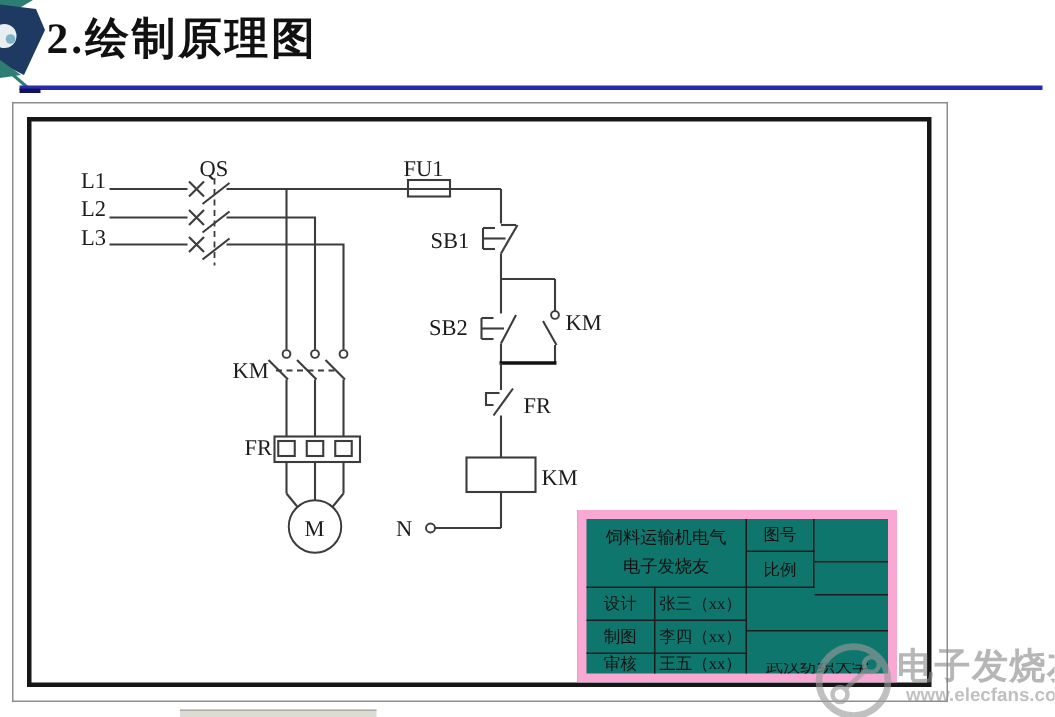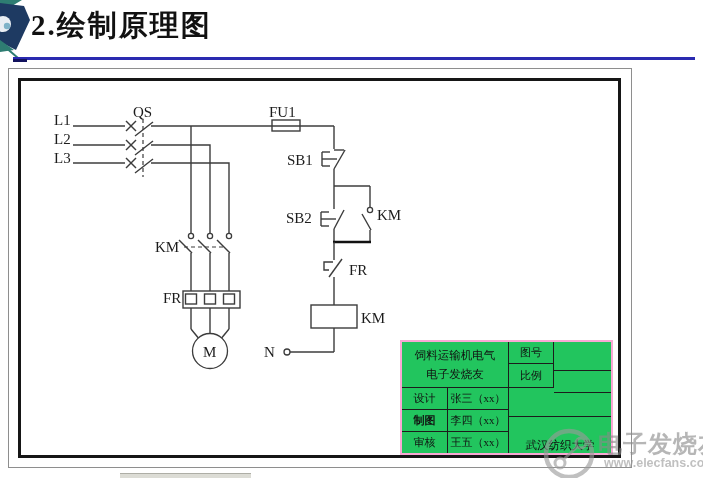--- a/index.html
+++ b/index.html
@@ -27,42 +27,42 @@
   .circuit-svg{position:absolute;left:0;top:0;width:703px;height:478px;}
   .circuit-svg text{font-family:"Liberation Serif",serif;fill:#1c1c1c;}
   .lbl{font-size:15px;}
   .wire{stroke:#3c3c3c;stroke-width:1.4;fill:none;}
   .wire-thick{stroke:#111;stroke-width:2.4;fill:none;}
   .dash{stroke:#3c3c3c;stroke-width:1.2;fill:none;stroke-dasharray:4 3;}
   .node{fill:#fff;stroke:#3c3c3c;stroke-width:1.3;}
 
   
   .title-block{
-    position:absolute;left:400px;top:340px;width:213px;height:115px;
-    box-sizing:border-box;border:2px solid #f9a8d4;background:#22c55e;
+    position:absolute;left:385px;top:340px;width:213px;height:115px;
+    box-sizing:border-box;border:6px solid #f9a8d4;background:#0f766e;
     display:grid;
     grid-template-columns:46px 61px 45px 1fr;
     grid-template-rows:22px 24px 22px 22px 1fr;
     font-size:11px;color:#111;
   }
   .tb-cell{
     border-right:1px solid #1c1c1c;border-bottom:1px solid #1c1c1c;
     display:flex;align-items:center;justify-content:center;text-align:center;
     overflow:hidden;
   }
   .no-r{border-right:none;margin-top:28px;} .no-b{border-bottom:none;}
   .tb-title{grid-column:1/3;grid-row:1/3;flex-direction:column;line-height:1.6;font-size:11.5px;}
   .tb-tuhao{grid-column:3;grid-row:1;}
   .tb-tuhao-val{grid-column:4;grid-row:1;}
   .tb-bili{grid-column:3;grid-row:2;}
   .tb-bili-val{grid-column:4;grid-row:2;}
   .tb-sheji{grid-column:1;grid-row:3;font-family:Liberation Serif, serif;}
   .tb-sheji-val{grid-column:2;grid-row:3;}
   .tb-sheet{grid-column:3/5;grid-row:3;letter-spacing:1px;}
-  .tb-zhitu{grid-column:1;grid-row:4;font-weight:bold;}
+  .tb-zhitu{grid-column:1;grid-row:4;}
   .tb-zhitu-val{grid-column:2;grid-row:4;}
   .tb-org{grid-column:3/5;grid-row:4/6;line-height:1.5;font-size:11.5px;}
   .tb-shenhe{grid-column:1;grid-row:5;}
   .tb-shenhe-val{grid-column:2;grid-row:5;}
 
   
   .watermark{position:absolute;left:540px;top:420px;width:163px;height:58px;opacity:.62;}
   .wm-logo{position:absolute;left:0;top:2px;}
   .wm-brand{
     position:absolute;left:58px;top:8px;width:110px;

